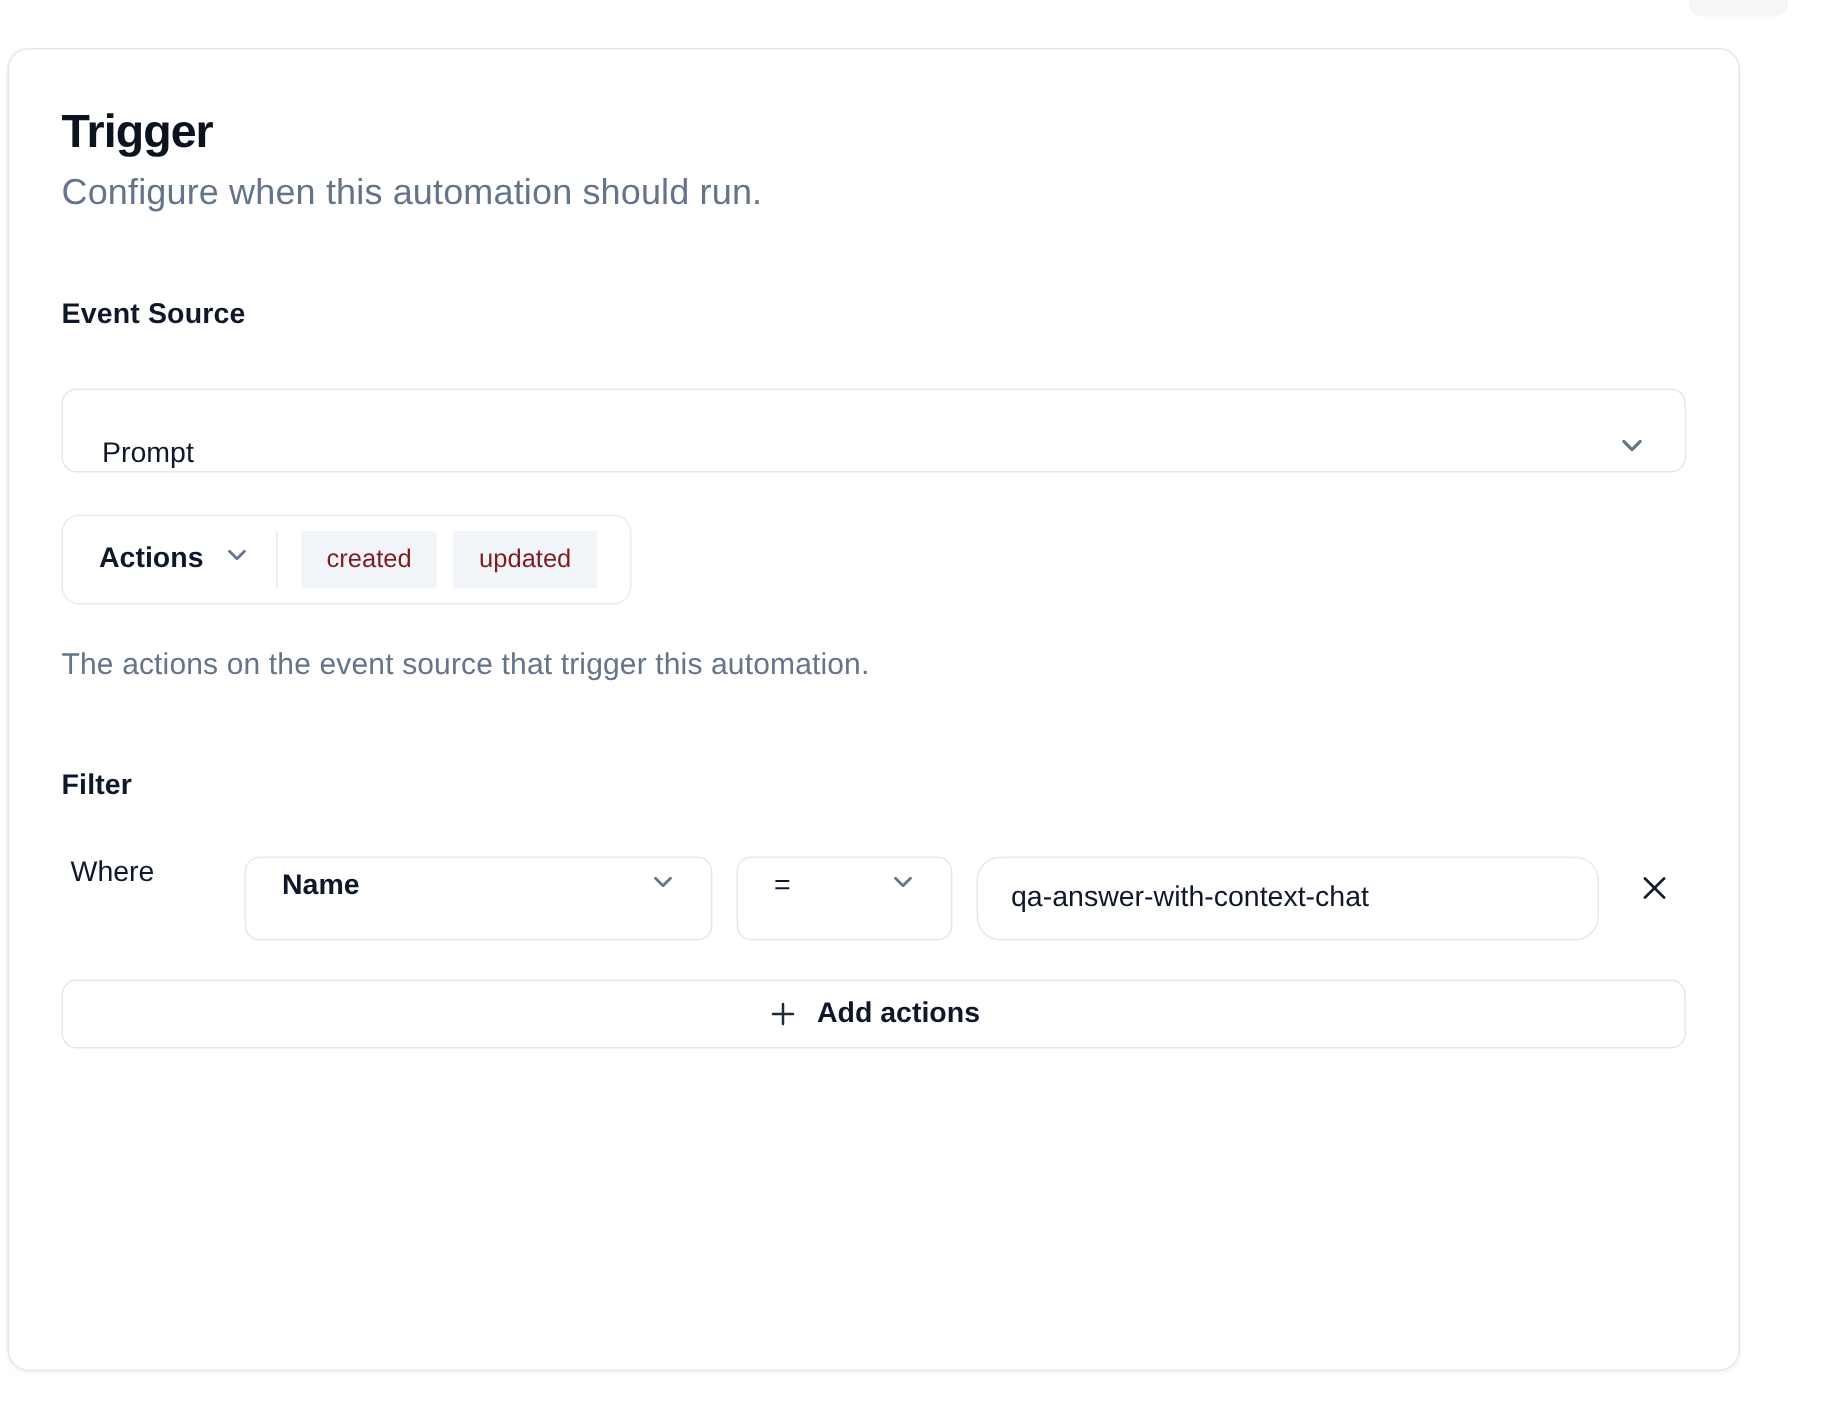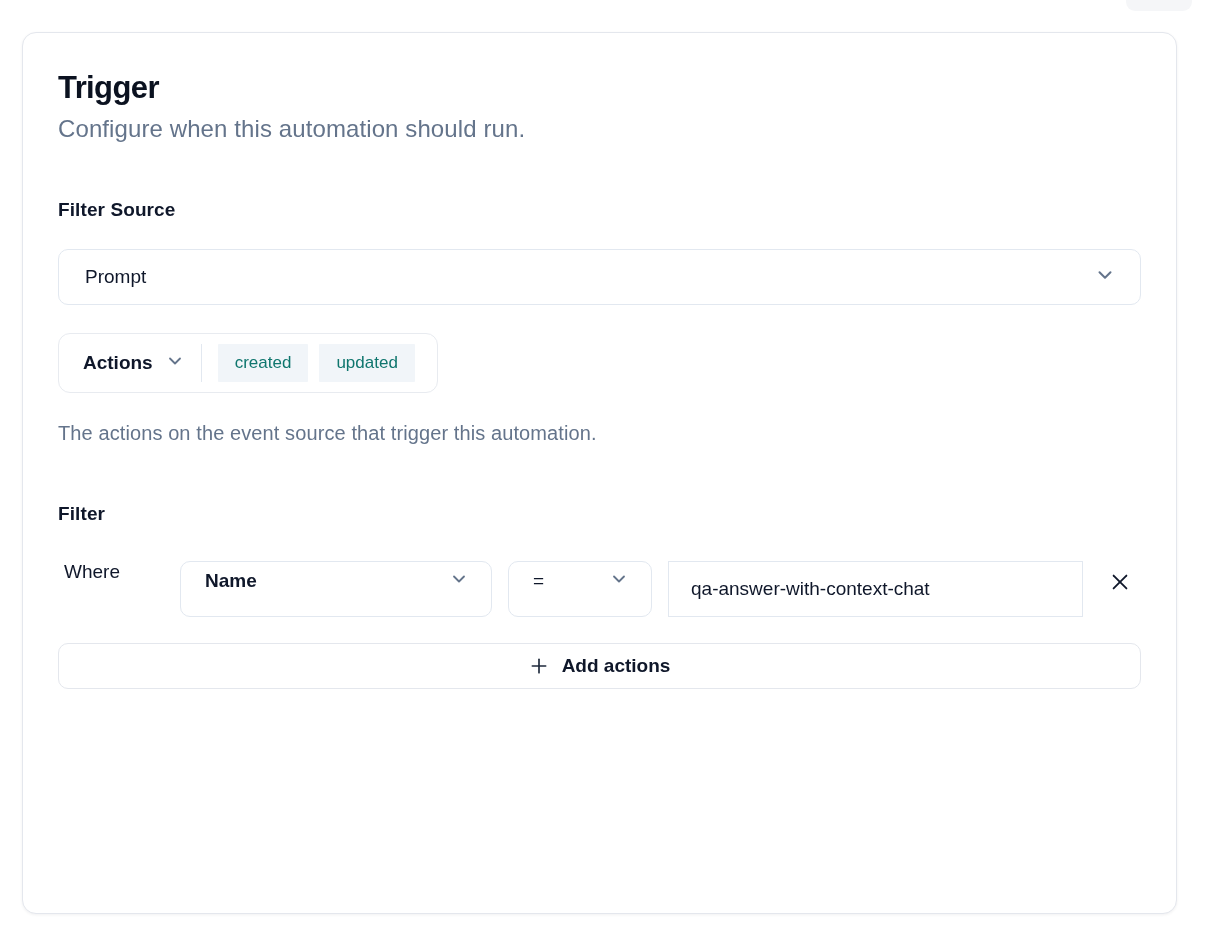--- a/index.html
+++ b/index.html
@@ -12,21 +12,21 @@
   }
   .page { position: relative; width: 1214px; height: 944px; }
 
   
   .top-remnant {
     position: absolute; top: 0; left: 1126px; width: 66px; height: 11px;
     background: #eef0f4; border-radius: 0 0 9px 9px; opacity: .6;
   }
 
   .card {
-    position: absolute; left: 22px; top: 32px; width: 1155px; height: 882px;
+    position: absolute; left: 5px; top: 32px; width: 1155px; height: 882px;
     background: #ffffff;
     border: 1px solid #e4e7ed;
     border-radius: 14px;
     box-shadow: 0 1px 3px rgba(15, 23, 42, .06);
     padding: 37px 35px 38px 35px;
     overflow: hidden;
   }
 
   .card-title {
     font-size: 31px; font-weight: 700; letter-spacing: -0.6px;
@@ -44,23 +44,23 @@
   }
   .helper {
     margin-top: 26px; font-size: 20px; line-height: 28px; color: #64748b;
     letter-spacing: .1px;
   }
 
   .chev { flex: 0 0 auto; display: block; }
 
   
   .select {
-    margin-top: 28px;
+    margin-top: 38px;
     height: 56px; width: 100%;
-    display: flex; align-items: center; justify-content: space-between;
+    display: flex; align-items: flex-end; justify-content: space-between;
     border: 1px solid #e2e8f0; border-radius: 10px;
     background: #ffffff;
     padding: 0 24px 0 26px;
     font-size: 19px; color: #0f172a;
     cursor: pointer;
     gap: 12px;
   }
 
   
   .action-box {
@@ -77,21 +77,21 @@
     display: flex; align-items: center; gap: 12px;
     font-size: 19px; font-weight: 700; color: #0f172a;
     cursor: pointer; background: none; border: none;
     font-family: inherit;
   }
   .v-sep { width: 1px; height: 38px; background: #e2e8f0; }
   .tag-list { display: flex; align-items: center; gap: 11px; }
   .tag {
     background: #f1f5f9; border-radius: 1px;
     padding: 9px 17px;
-    font-size: 17px; color: #0f766e; line-height: 20px;
+    font-size: 17px; color: #7f1d1d; line-height: 20px;
   }
 
   
   .filter-row {
     margin-top: 36px;
     display: flex; align-items: flex-start; gap: 16px;
   }
   .where-label {
     flex: 0 0 106px; padding-left: 6px;
     font-size: 19px; color: #0f172a;
@@ -101,21 +101,21 @@
     display: flex; align-items: center; justify-content: space-between;
     border: 1px solid #e2e8f0; border-radius: 10px;
     background: #ffffff; padding: 0 22px 16px 24px;
     font-size: 19px; color: #0f172a; cursor: pointer; gap: 12px;
   }
   .mini-select.field { flex: 0 0 312px; font-weight: 700; }
   .mini-select.op { flex: 0 0 144px; }
   .value-input {
     flex: 1 1 auto; min-width: 0;
     height: 56px;
-    border: 1px solid #e2e8f0; border-radius: 0;
+    border: 1px solid #e2e8f0; border-radius: 16px;
     padding: 0 22px;
     font-size: 19px; color: #0f172a;
     font-family: inherit;
     outline: none; background: #ffffff;
   }
   .remove-btn {
     flex: 0 0 42px; height: 44px;
     display: flex; align-items: center; justify-content: center;
     background: none; border: none; cursor: pointer;
     color: #0f172a;
@@ -137,21 +137,21 @@
 <div class="page">
 
   <div class="top-remnant"></div>
 
   <section class="card">
 
     <h1 class="card-title">Trigger</h1>
     <p class="card-subtitle">Configure when this automation should run.</p>
 
     
-    <div class="field-label">Filter Source</div>
+    <div class="field-label">Event Source</div>
     <div class="select">
       <span>Prompt</span>
       <span class="chev">
         <svg width="22" height="22" viewBox="0 0 24 24" fill="none" stroke="#64748b" stroke-width="2.2" stroke-linecap="round" stroke-linejoin="round">
             <polyline points="6 9 12 15 18 9"></polyline>
           </svg>
       </span>
     </div>
 
     

